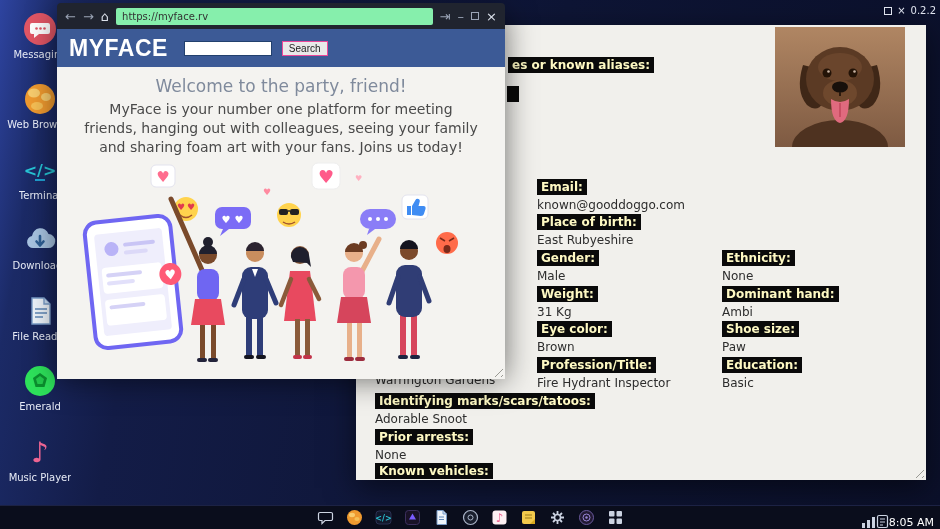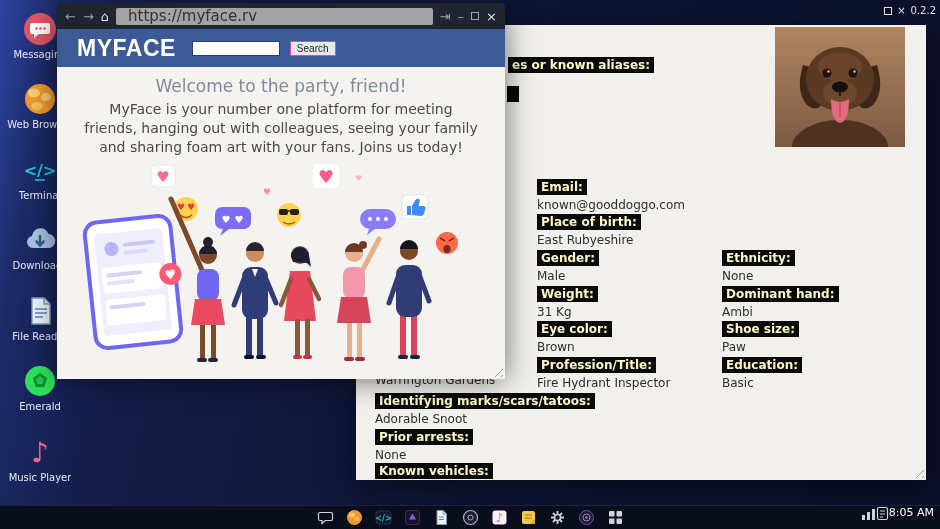--- a/index.html
+++ b/index.html
@@ -26,35 +26,35 @@
   .dogphoto{position:absolute;left:419px;top:2px;width:130px;height:120px}
   .resize-corner{position:absolute;right:2px;bottom:2px;width:12px;height:12px;cursor:nwse-resize;
     background:repeating-linear-gradient(135deg,transparent 0 3px,#9a9a94 3px 4px);
     clip-path:polygon(100% 0,100% 100%,0 100%)}
 
   
   .browser{position:absolute;left:57px;top:3px;width:448px;height:367px;z-index:5;border-radius:4px 4px 0 0;box-shadow:0 10px 30px rgba(0,0,0,.55)}
   .bnav{height:26px;background:#20242f;border-radius:4px 4px 0 0;display:flex;align-items:center;padding:0 8px;gap:7px}
   .navbtn{color:#9aa3b5;font-size:13px;line-height:1;cursor:pointer}
   .navbtn.home{color:#dde2ec}
-  .url{flex:1;height:17px;background:#a3a3a3;border-radius:2px;font-size:15px;color:#333;display:flex;align-items:center;padding:0 12px;overflow:hidden;white-space:nowrap}
-  .bheader{height:38px;background:#3c5a96;display:flex;align-items:center;padding:0 20px}
+  .url{flex:1;height:17px;background:#86efac;border-radius:2px;font-size:10px;color:#333;display:flex;align-items:center;padding:0 6px;overflow:hidden;white-space:nowrap}
+  .bheader{height:38px;background:#3c5a96;display:flex;align-items:center;padding:0 12px}
   .brand{color:#fff;font-size:23px;font-weight:bold;letter-spacing:.5px;font-family:"Liberation Sans",sans-serif}
   .bsearch{margin-left:16px;width:88px;height:15px;background:#fff;border:1px solid #22406e;font-size:10px;padding:0 3px}
   .bsearchbtn{margin-left:10px;font-size:10px;background:#e9e9e9;border:1px solid #ec4899;padding:1px 6px;color:#222;cursor:pointer}
   .bcontent{position:relative;height:312px;background:#f4f3f0;overflow:hidden}
   .welcome{margin-top:9px;text-align:center;font-size:17px;color:#7f8a9c}
   .tagline{margin:4px 26px 0;text-align:center;font-size:14px;line-height:1.35;color:#4a4a4a}
   .illus{position:absolute;left:0;bottom:0;width:448px;height:232px}
 
   
   .taskbar{position:absolute;left:0;right:0;bottom:0;height:24px;background:#0a0d1c;border-top:1px solid #1c2244;z-index:10}
   .tb-center{position:absolute;left:0;right:0;top:0;bottom:0;display:flex;align-items:center;justify-content:center;gap:12px}
   .tb-ic{width:17px;height:17px;cursor:pointer}
-  .tray{position:absolute;right:6px;top:0;bottom:0;display:flex;align-items:flex-start;gap:0}
+  .tray{position:absolute;right:6px;top:0;bottom:0;display:flex;align-items:flex-end;gap:0}
   .clock{color:#fff;font-size:11px}
   svg text{font-family:"DejaVu Sans",sans-serif}
 </style>
 </head>
 <body>
 
 <div id="screen">
 
   <div class="sidebar">
 

